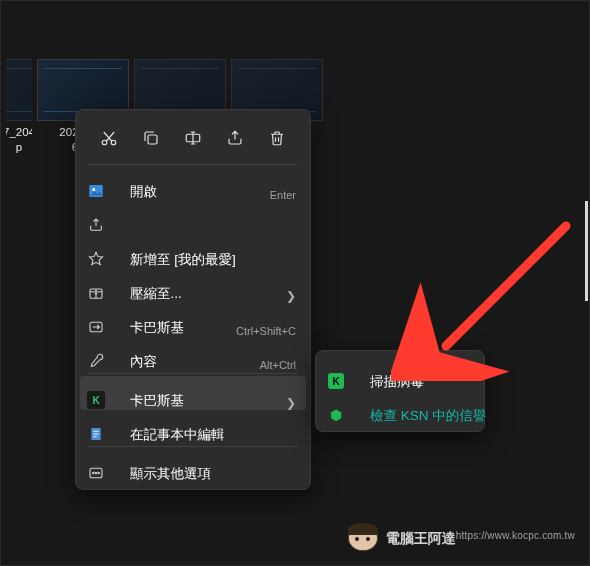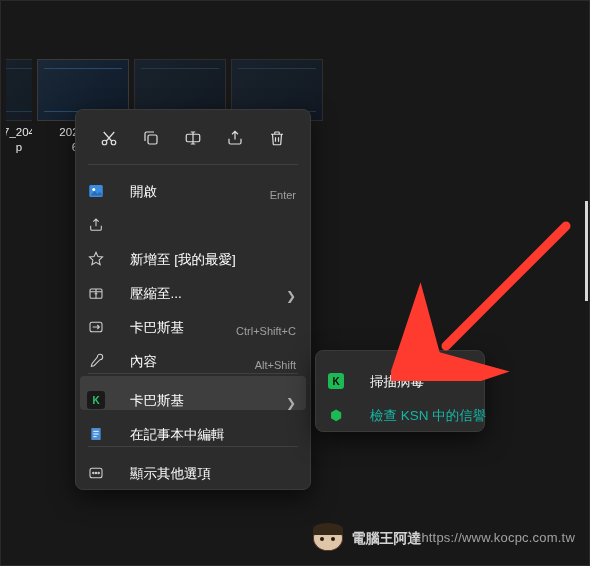--- a/index.html
+++ b/index.html
@@ -215,21 +215,21 @@
       display: flex;
       flex-direction: row;
       line-height: 1.05;
     }
     .wm-title {
       font-size: 14px;
       font-weight: bold;
       color: #e8e8e8;
     }
     .wm-url {
-      font-size: 13px;
+      font-size: 10px;
       color: #b0b0b0;
       letter-spacing: 0.2px;
     }
     .right-edge {
       position: absolute;
       right: 1px;
       top: 200px;
       width: 3px;
       height: 100px;
       background: #d8d8d8;
@@ -353,21 +353,21 @@
     <span class="mi-shortcut">Ctrl+Shift+C</span>
   </div>
 
   <div class="menu-item">
     <div class="mi-icon">
       <svg width="16" height="16" viewBox="0 0 24 24" fill="none" stroke="currentColor" stroke-width="1.6">
           <path d="M14 6 a4 4 0 1 1 4 4 l-9 9-4 1 1-4 z"></path>
         </svg>
     </div>
     <span class="mi-label">內容</span>
-    <span class="mi-shortcut">Alt+Shift</span>
+    <span class="mi-shortcut">Alt+Ctrl</span>
   </div>
 
   <div class="menu-sep"></div>
 
   <div class="menu-item hover">
     <div class="mi-icon">
       <div class="kaspersky-icon">K</div>
     </div>
     <span class="mi-label">卡巴斯基</span>
     <span class="mi-arrow">❯</span>

